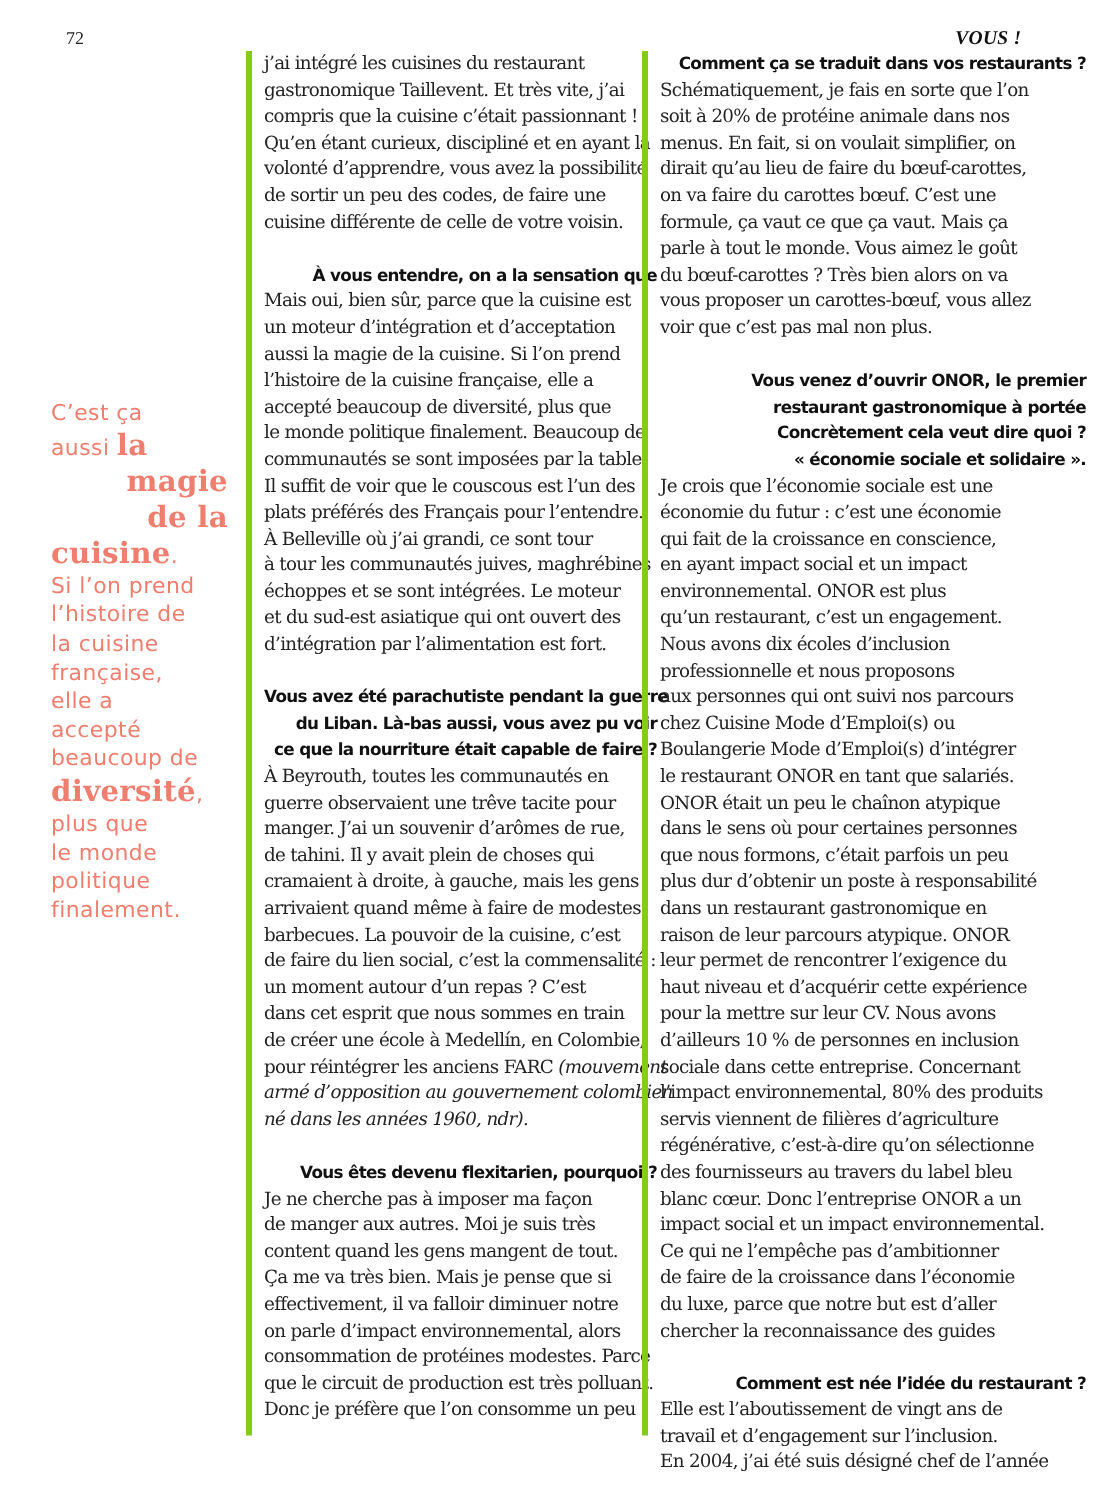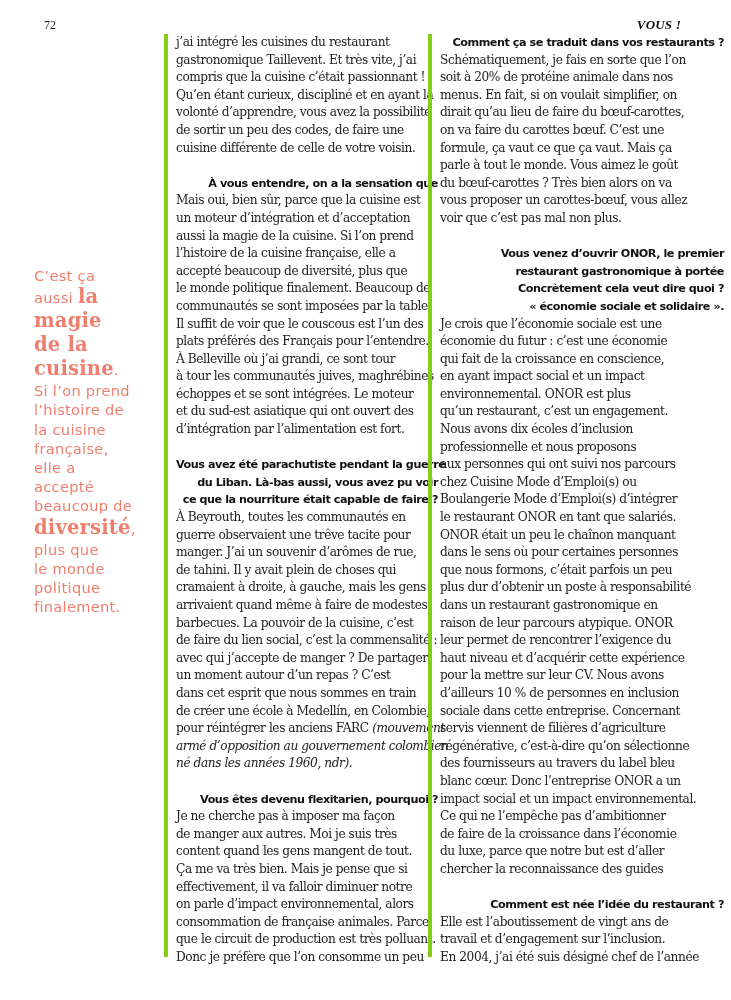--- a/index.html
+++ b/index.html
@@ -44,20 +44,21 @@
       line-height: 19.2px;
       letter-spacing: 0.3px;
       margin-top: 48px;
     }
     .pullquote .big {
       font-family: "DejaVu Serif", serif;
       font-weight: bold;
       font-size: 19.5px;
       line-height: 24px;
       letter-spacing: 0.2px;
+      text-align: right;
     }
     .pq-line { display: block; white-space: nowrap; }
     .col {
       position: absolute;
       top: 34px;
       border-left: 4px solid #84cc16;
       padding-left: 8px;
       font-family: "DejaVu Serif", serif;
       font-size: 12.2px;
       line-height: 17.6px;
@@ -150,37 +151,36 @@
         <span class="q-line">du Liban. Là-bas aussi, vous avez pu voir</span>
         <span class="q-line">ce que la nourriture était capable de faire ?</span>
         <span class="line">À Beyrouth, toutes les communautés en</span>
         <span class="line">guerre observaient une trêve tacite pour</span>
         <span class="line">manger. J’ai un souvenir d’arômes de rue,</span>
         <span class="line">de tahini. Il y avait plein de choses qui</span>
         <span class="line">cramaient à droite, à gauche, mais les gens</span>
         <span class="line">arrivaient quand même à faire de modestes</span>
         <span class="line">barbecues. La pouvoir de la cuisine, c’est</span>
         <span class="line">de faire du lien social, c’est la commensalité :</span>
-        <span class="line">avec qui j’accepte de manger ? De partager</span>
         <span class="line">un moment autour d’un repas ? C’est</span>
         <span class="line">dans cet esprit que nous sommes en train</span>
         <span class="line">de créer une école à Medellín, en Colombie,</span>
         <span class="line"><span>pour réintégrer les anciens FARC </span><span class="it">(mouvement</span></span>
         <span class="line it">armé d’opposition au gouvernement colombien</span>
         <span class="line it">né dans les années 1960, ndr).</span>
       </div>
       <div class="para">
         <span class="q-line">Vous êtes devenu flexitarien, pourquoi ?</span>
         <span class="line">Je ne cherche pas à imposer ma façon</span>
         <span class="line">de manger aux autres. Moi je suis très</span>
         <span class="line">content quand les gens mangent de tout.</span>
         <span class="line">Ça me va très bien. Mais je pense que si</span>
         <span class="line">effectivement, il va falloir diminuer notre</span>
         <span class="line">on parle d’impact environnemental, alors</span>
-        <span class="line">consommation de française animales. Parce</span>
+        <span class="line">consommation de protéines modestes. Parce</span>
         <span class="line">que le circuit de production est très polluant.</span>
         <span class="line">Donc je préfère que l’on consomme un peu</span>
       </div>
     </div>
   <div class="col col-2" id="col-1">
       <div class="para">
         <span class="q-line">Comment ça se traduit dans vos restaurants ?</span>
         <span class="line">Schématiquement, je fais en sorte que l’on</span>
         <span class="line">soit à 20% de protéine animale dans nos</span>
         <span class="line">menus. En fait, si on voulait simplifier, on</span>
@@ -202,31 +202,32 @@
         <span class="line">qui fait de la croissance en conscience,</span>
         <span class="line">en ayant impact social et un impact</span>
         <span class="line">environnemental. ONOR est plus</span>
         <span class="line">qu’un restaurant, c’est un engagement.</span>
         <span class="line">Nous avons dix écoles d’inclusion</span>
         <span class="line">professionnelle et nous proposons</span>
         <span class="line">aux personnes qui ont suivi nos parcours</span>
         <span class="line">chez Cuisine Mode d’Emploi(s) ou</span>
         <span class="line">Boulangerie Mode d’Emploi(s) d’intégrer</span>
         <span class="line">le restaurant ONOR en tant que salariés.</span>
-        <span class="line">ONOR était un peu le chaînon manquant</span>
+        <span class="line">ONOR était un peu le chaînon atypique</span>
         <span class="line">dans le sens où pour certaines personnes</span>
         <span class="line">que nous formons, c’était parfois un peu</span>
         <span class="line">plus dur d’obtenir un poste à responsabilité</span>
         <span class="line">dans un restaurant gastronomique en</span>
         <span class="line">raison de leur parcours atypique. ONOR</span>
         <span class="line">leur permet de rencontrer l’exigence du</span>
         <span class="line">haut niveau et d’acquérir cette expérience</span>
         <span class="line">pour la mettre sur leur CV. Nous avons</span>
         <span class="line">d’ailleurs 10 % de personnes en inclusion</span>
         <span class="line">sociale dans cette entreprise. Concernant</span>
+        <span class="line">l’impact environnemental, 80% des produits</span>
         <span class="line">servis viennent de filières d’agriculture</span>
         <span class="line">régénérative, c’est-à-dire qu’on sélectionne</span>
         <span class="line">des fournisseurs au travers du label bleu</span>
         <span class="line">blanc cœur. Donc l’entreprise ONOR a un</span>
         <span class="line">impact social et un impact environnemental.</span>
         <span class="line">Ce qui ne l’empêche pas d’ambitionner</span>
         <span class="line">de faire de la croissance dans l’économie</span>
         <span class="line">du luxe, parce que notre but est d’aller</span>
         <span class="line">chercher la reconnaissance des guides</span>
       </div>

